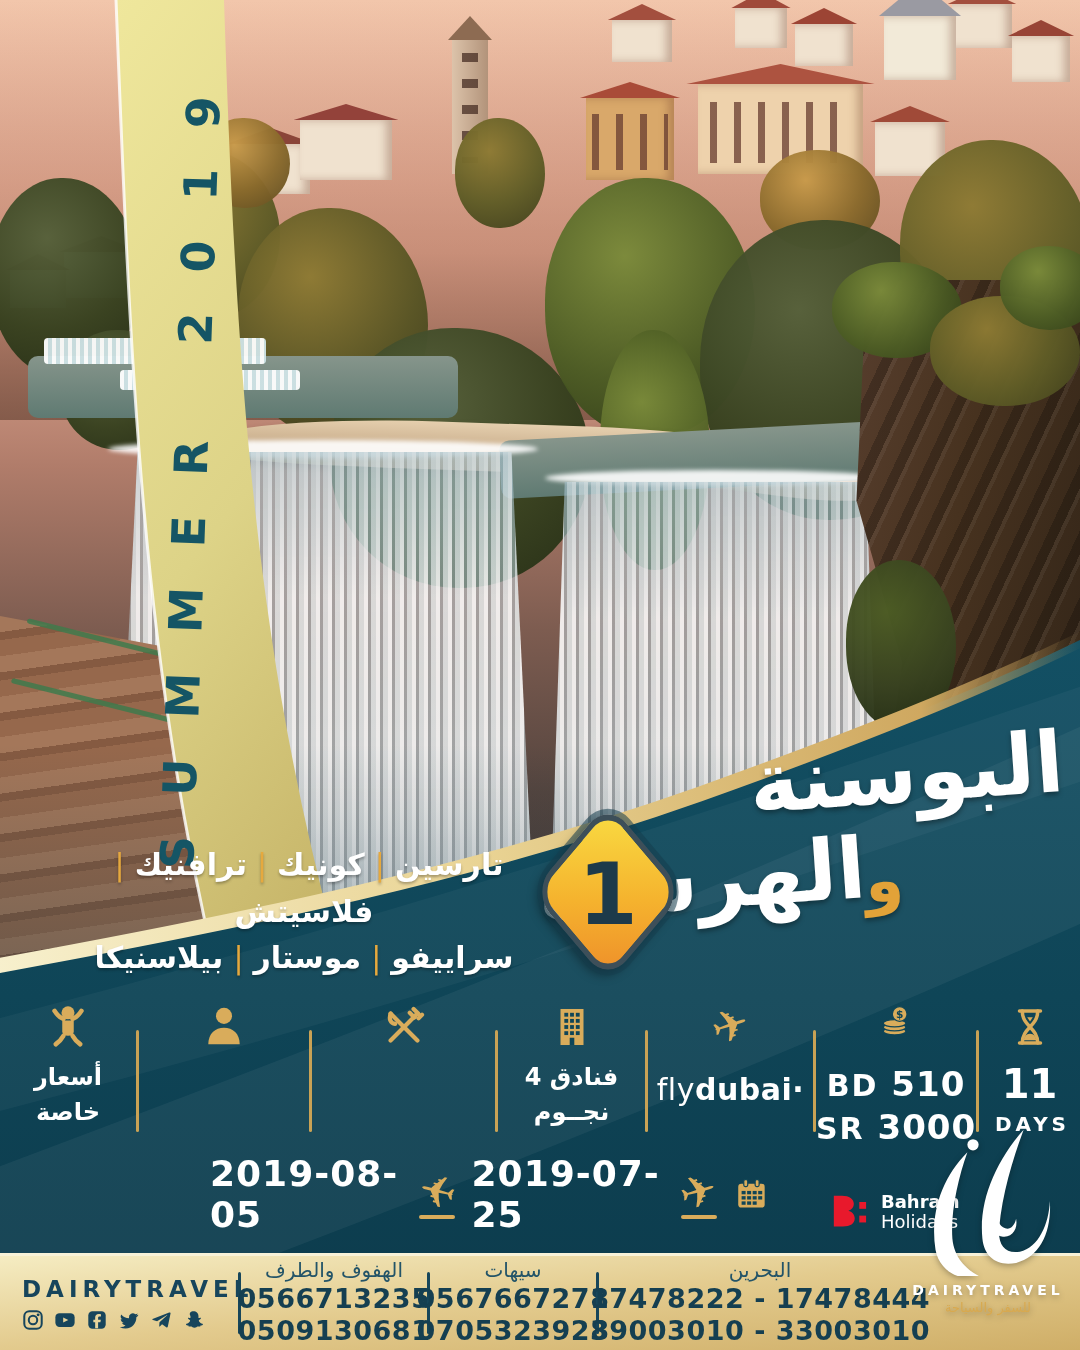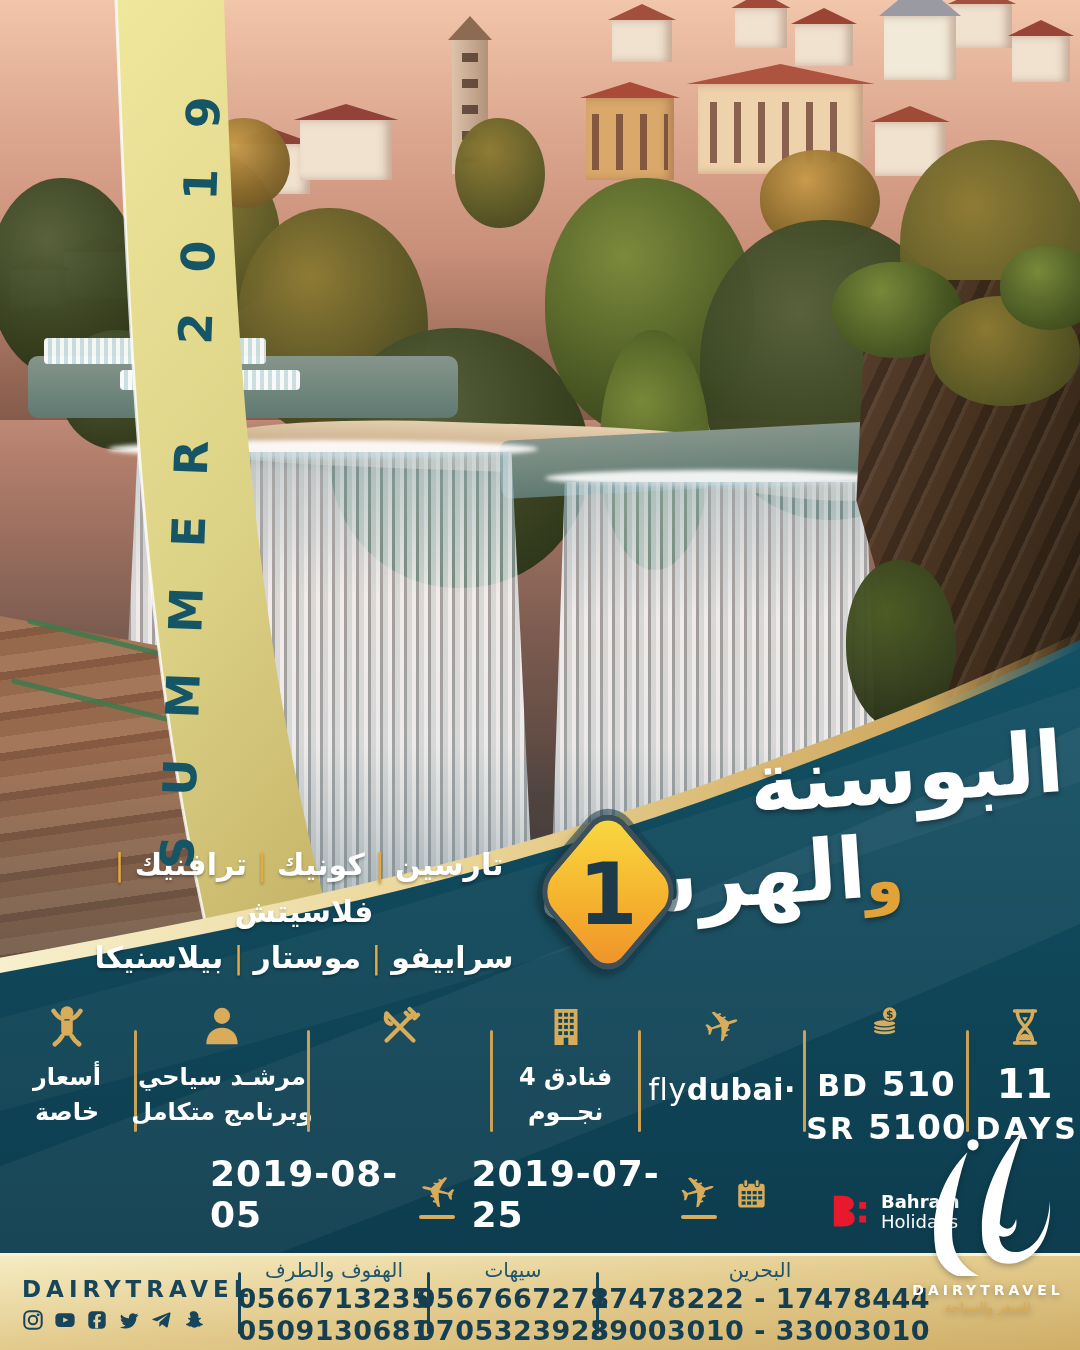--- a/index.html
+++ b/index.html
@@ -95,21 +95,21 @@
             white-space:nowrap; }
   .fsep { width:3px; height:102px; background:#c9a255; align-self:flex-start; margin-top:32px; border-radius:2px; }
   .icon-gold { color:#d9ac5b; fill:#d9ac5b; }
   .plane-glyph { font-size:44px; color:#d9ac5b; line-height:1; display:inline-block; transform:rotate(-18deg); }
   .flylogo { font-size:30px; color:#fff; letter-spacing:.5px; margin-top:14px; }
   .flylogo .fly { font-weight:normal; } .flylogo .dub { font-weight:bold; } .flylogo .dot { font-weight:bold; }
   .price-lines { margin-top:15px; text-align:center; }
   .price-lines .row { font-size:34px; font-weight:bold; letter-spacing:1px; line-height:1.25; white-space:nowrap; }
   .price-lines .lab { font-size:30px; letter-spacing:2px; }
   .days-num { font-size:40px; font-weight:bold; line-height:1; margin-top:4px; }
-  .days-unit { font-size:30px; font-weight:bold; letter-spacing:4px; line-height:1;margin-left:6px; }
+  .days-unit { font-size:20px; font-weight:bold; letter-spacing:4px; line-height:1;margin-left:6px; }
 
   
   .dates { position:absolute; left:210px; top:1166px; width:560px; height:56px; z-index:5;
             display:flex; align-items:center; justify-content:center; gap:16px; color:#fff; }
   .date-txt { font-size:36px; font-weight:bold; letter-spacing:1px; }
   .plane-wrap { display:inline-flex; flex-direction:column; align-items:center; line-height:1; }
   .runway { width:36px; height:4px; background:#d9ac5b; border-radius:2px; margin-top:1px; }
   .pl-land { transform:scaleX(-1) rotate(-14deg); }
   .pl-off  { transform:rotate(-16deg); }
 
@@ -269,21 +269,20 @@
       </svg>
       <div class="txt"><span>أسعار</span><br><span>خاصة</span></div>
     </div>
     <div class="fsep"></div>
 
     <div class="fcol" style="width:170px">
       <svg width="46" height="46" viewBox="0 0 24 24" class="icon-gold">
         <circle cx="12" cy="6.2" r="4.2" fill="#d9ac5b"></circle>
         <path d="M3.8,21 c0,-5.6 3.6,-8.6 8.2,-8.6 s8.2,3 8.2,8.6 z" fill="#d9ac5b"></path>
       </svg>
-      <div class="txt"><span>مرشـد سياحي</span><br><span>وبرنامج متكامل</span></div>
     </div>
     <div class="fsep"></div>
 
     <div class="fcol" style="width:183px">
       <svg width="46" height="46" viewBox="0 0 24 24" class="icon-gold">
         <g stroke="#d9ac5b" stroke-width="2.2" stroke-linecap="round" fill="none">
           <path d="M5,19 L19,5"></path>
             <path d="M17,2.6 L19.4,5 M15,4.6 L17.4,7 M19.6,7.4 L21.4,5.6"></path>
           <path d="M5,5 L19,19"></path>
             <path d="M5,5 C4,8 5,10 7.4,10.4"></path>
@@ -326,21 +325,21 @@
         <g fill="#d9ac5b" stroke="#0f4557" stroke-width="0.9">
           <ellipse cx="11" cy="19.2" rx="8" ry="2.6"></ellipse>
           <ellipse cx="11" cy="16.4" rx="8" ry="2.6"></ellipse>
           <ellipse cx="11" cy="13.6" rx="8" ry="2.6"></ellipse>
           <circle cx="14.6" cy="7" r="5.2"></circle>
         </g>
         <text x="14.6" y="9.6" font-size="7.5" font-weight="bold" fill="#0f4557" text-anchor="middle">$</text>
       </svg>
       <div class="price-lines">
         <div class="row"><span class="lab">BD</span> <span>510</span></div>
-        <div class="row"><span class="lab">SR</span> <span>5100</span></div>
+        <div class="row"><span class="lab">SR</span> <span>3000</span></div>
       </div>
     </div>
     <div class="fsep"></div>
 
     <div class="fcol" style="flex:1">
       <svg width="42" height="46" viewBox="0 0 24 24">
         <g stroke="#d9ac5b" stroke-width="2" fill="none" stroke-linecap="round">
           <path d="M6,2.8 h12 M6,21.2 h12"></path>
           <path d="M7.6,2.8 c0,9 8.8,9.4 8.8,18.4 M16.4,2.8 c0,9 -8.8,9.4 -8.8,18.4"></path>
         </g>

